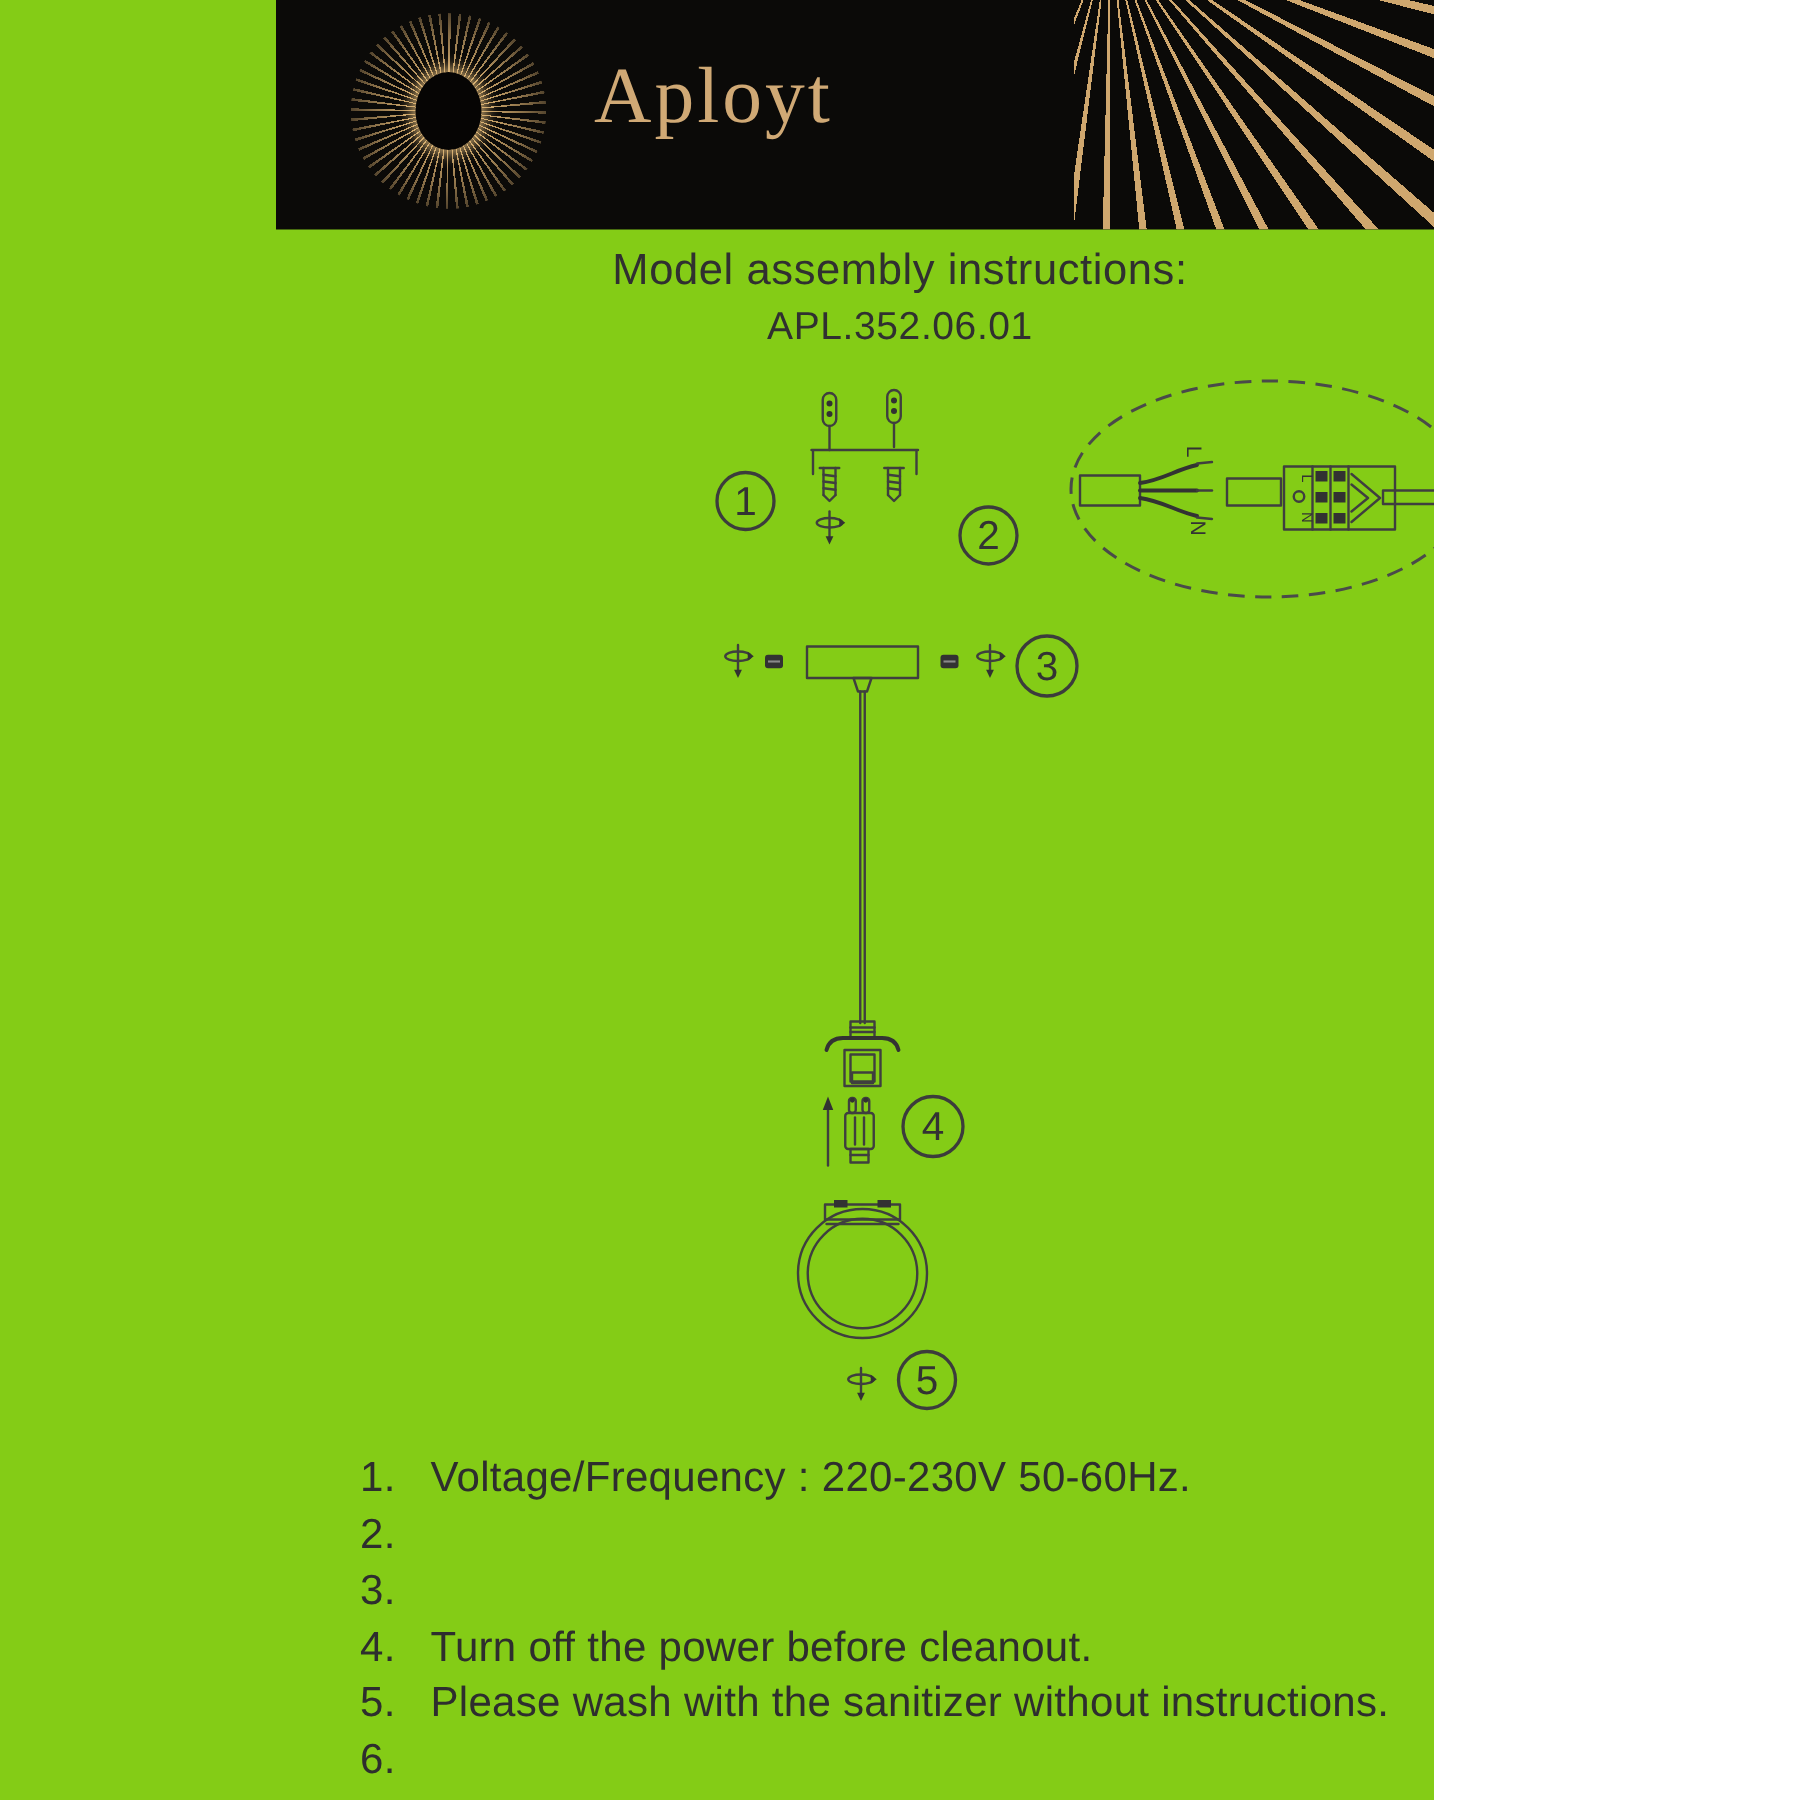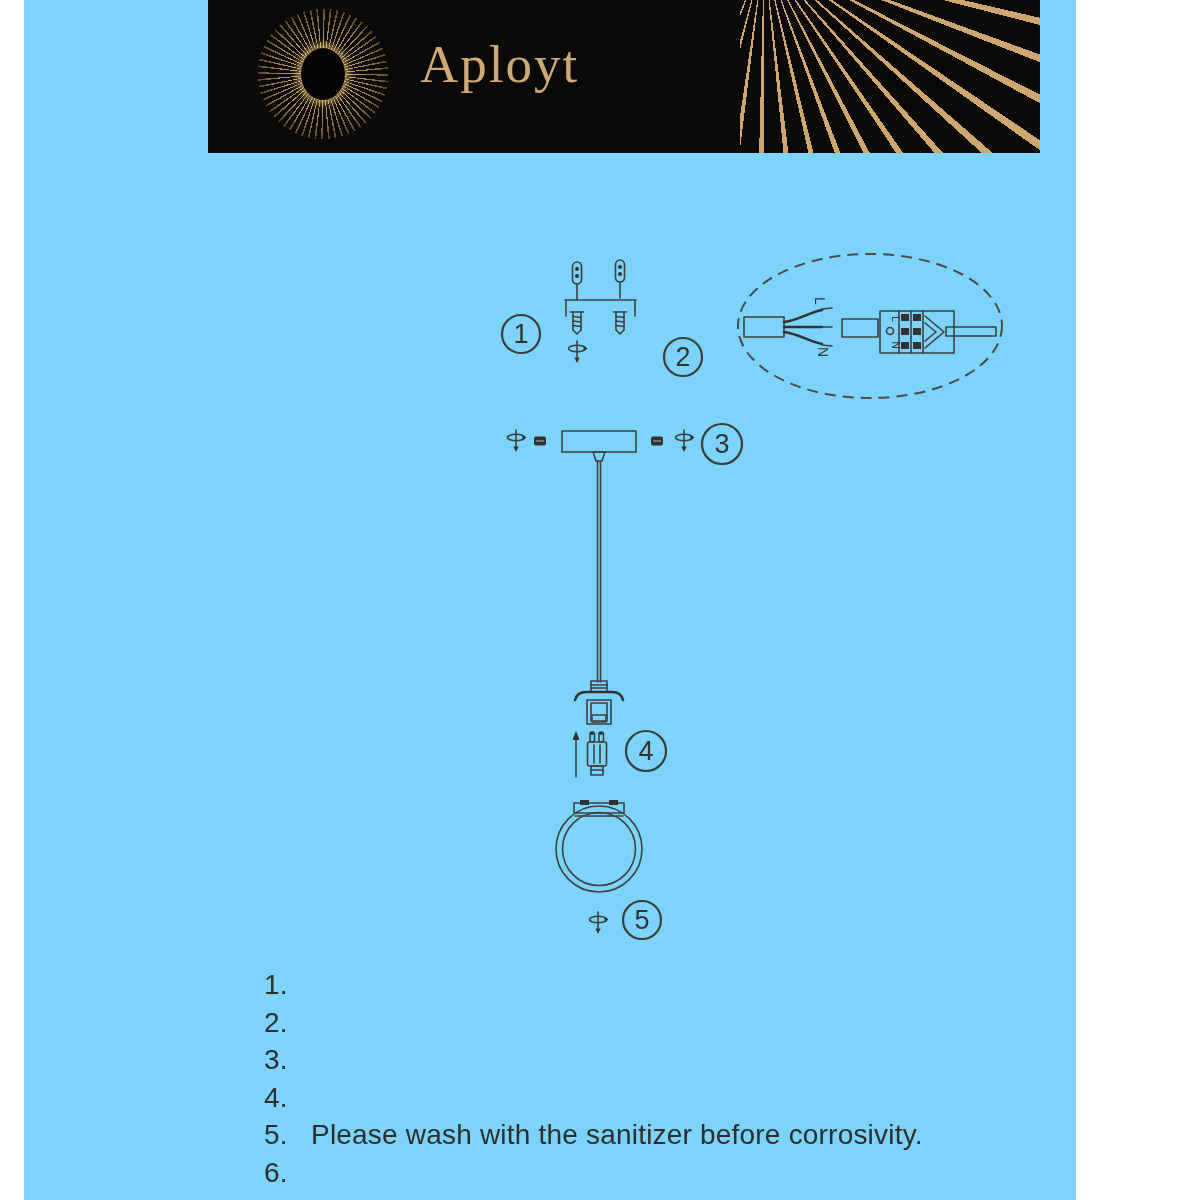--- a/index.html
+++ b/index.html
@@ -1,17 +1,17 @@
 <!DOCTYPE html>
 <html><head>
 <meta charset="utf-8">
 <style>
   html,body{margin:0;padding:0;background:#ffffff;}
-  .page{position:relative;width:1052px;height:1200px;background:#7dd3fc;overflow:hidden;
-        font-family:"Liberation Sans", sans-serif;color:#2f2f2f;margin-left:24px;}
+  .page{position:relative;width:956px;height:1200px;background:#84cc16;overflow:hidden;
+        font-family:"Liberation Sans", sans-serif;color:#2f2f2f;}
 
   
   .banner{position:absolute;left:184px;top:0;width:832px;height:153px;background:#0b0a08;overflow:hidden;}
   .logo{position:absolute;left:50px;top:9px;width:130px;height:130px;}
   .logo-rays{position:absolute;inset:0;border-radius:50%;
      background:repeating-conic-gradient(rgba(215,174,112,0.95) 0deg 1.6deg, rgba(11,10,8,0) 1.6deg 6deg);}
   .logo-fade{position:absolute;inset:0;border-radius:50%;
      background:radial-gradient(circle, rgba(11,10,8,0) 30%, rgba(11,10,8,0.35) 55%, rgba(11,10,8,0.92) 88%, #0b0a08 100%);}
   .logo-center{position:absolute;left:50%;top:50%;width:44px;height:52px;transform:translate(-50%,-50%);
      background:#060504;border-radius:50%;box-shadow:0 0 9px 3px rgba(230,190,125,0.85);}
@@ -52,20 +52,24 @@
   <div class="banner">
     <div class="logo">
       <div class="logo-rays"></div>
       <div class="logo-fade"></div>
       <div class="logo-center"></div>
     </div>
     <div class="wordmark">Aployt</div>
     <div class="corner-rays"></div>
   </div>
 
+  <div class="title-block">
+    <div class="title-main">Model assembly instructions:</div>
+    <div class="title-model">APL.352.06.01</div>
+  </div>
 
   <div class="diagram">
   <svg width="1200" height="1200" viewBox="0 0 1200 1200">
     <defs>
 
       <g id="screwSym">
         <line class="ln" x1="0" y1="-10" x2="0" y2="8"></line>
         <polygon class="drk" points="0,12 -2.6,6.5 2.6,6.5"></polygon>
         <ellipse class="ln" cx="0" cy="-2.5" rx="8.5" ry="3.2"></ellipse>
         <polygon class="drk" points="10.5,-2.5 6.5,-5.5 6.5,0.5"></polygon>
@@ -205,32 +209,34 @@
     <g>
       <circle class="numc" cx="618" cy="920" r="19"></circle>
       <text class="stepnum" x="618" y="929" text-anchor="middle">5</text>
     </g>
   </svg>
   </div>
 
   <div class="instr-list">
     <div class="instr-row">
       <span class="instr-num">1.</span>
+      <span class="instr-txt">Voltage/Frequency : 220-230V 50-60Hz.</span>
     </div>
     <div class="instr-row">
       <span class="instr-num">2.</span>
     </div>
     <div class="instr-row">
       <span class="instr-num">3.</span>
     </div>
     <div class="instr-row">
       <span class="instr-num">4.</span>
+      <span class="instr-txt">Turn off the power before cleanout.</span>
     </div>
     <div class="instr-row">
       <span class="instr-num">5.</span>
-      <span class="instr-txt">Please wash with the sanitizer before corrosivity.</span>
+      <span class="instr-txt">Please wash with the sanitizer without instructions.</span>
     </div>
     <div class="instr-row">
       <span class="instr-num">6.</span>
     </div>
   </div>
 
 </div>
 
 </body></html>

